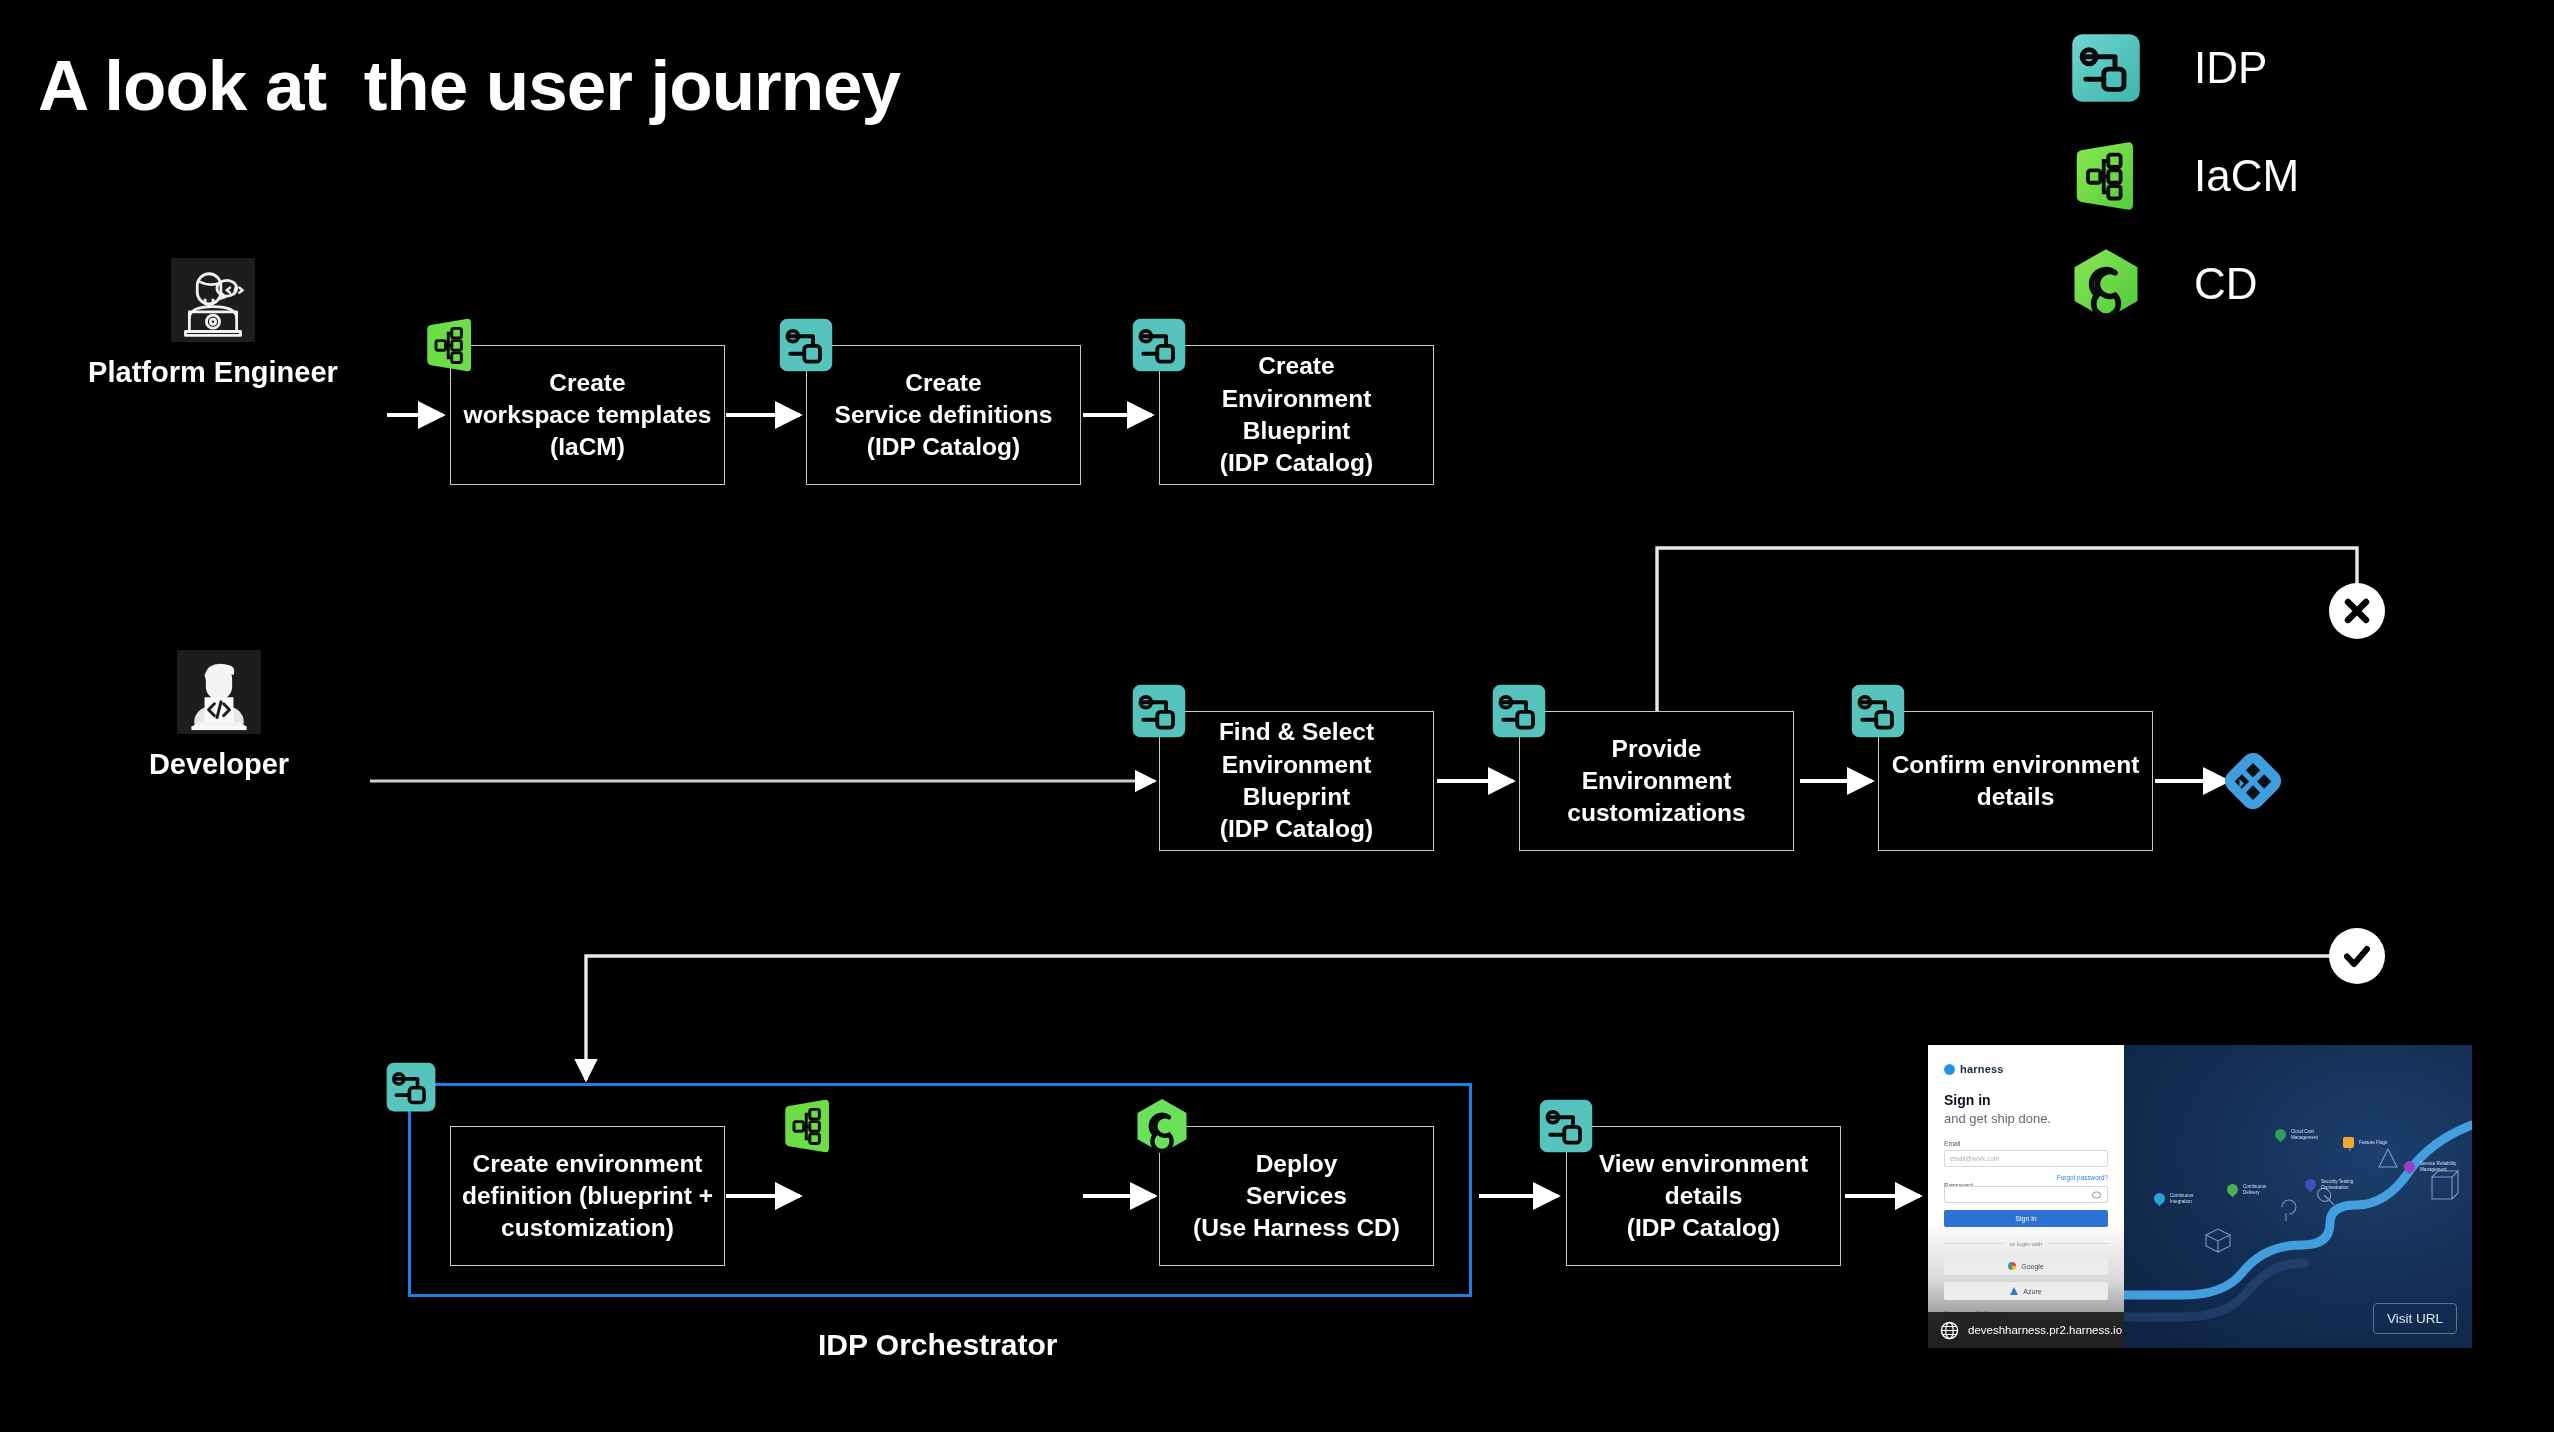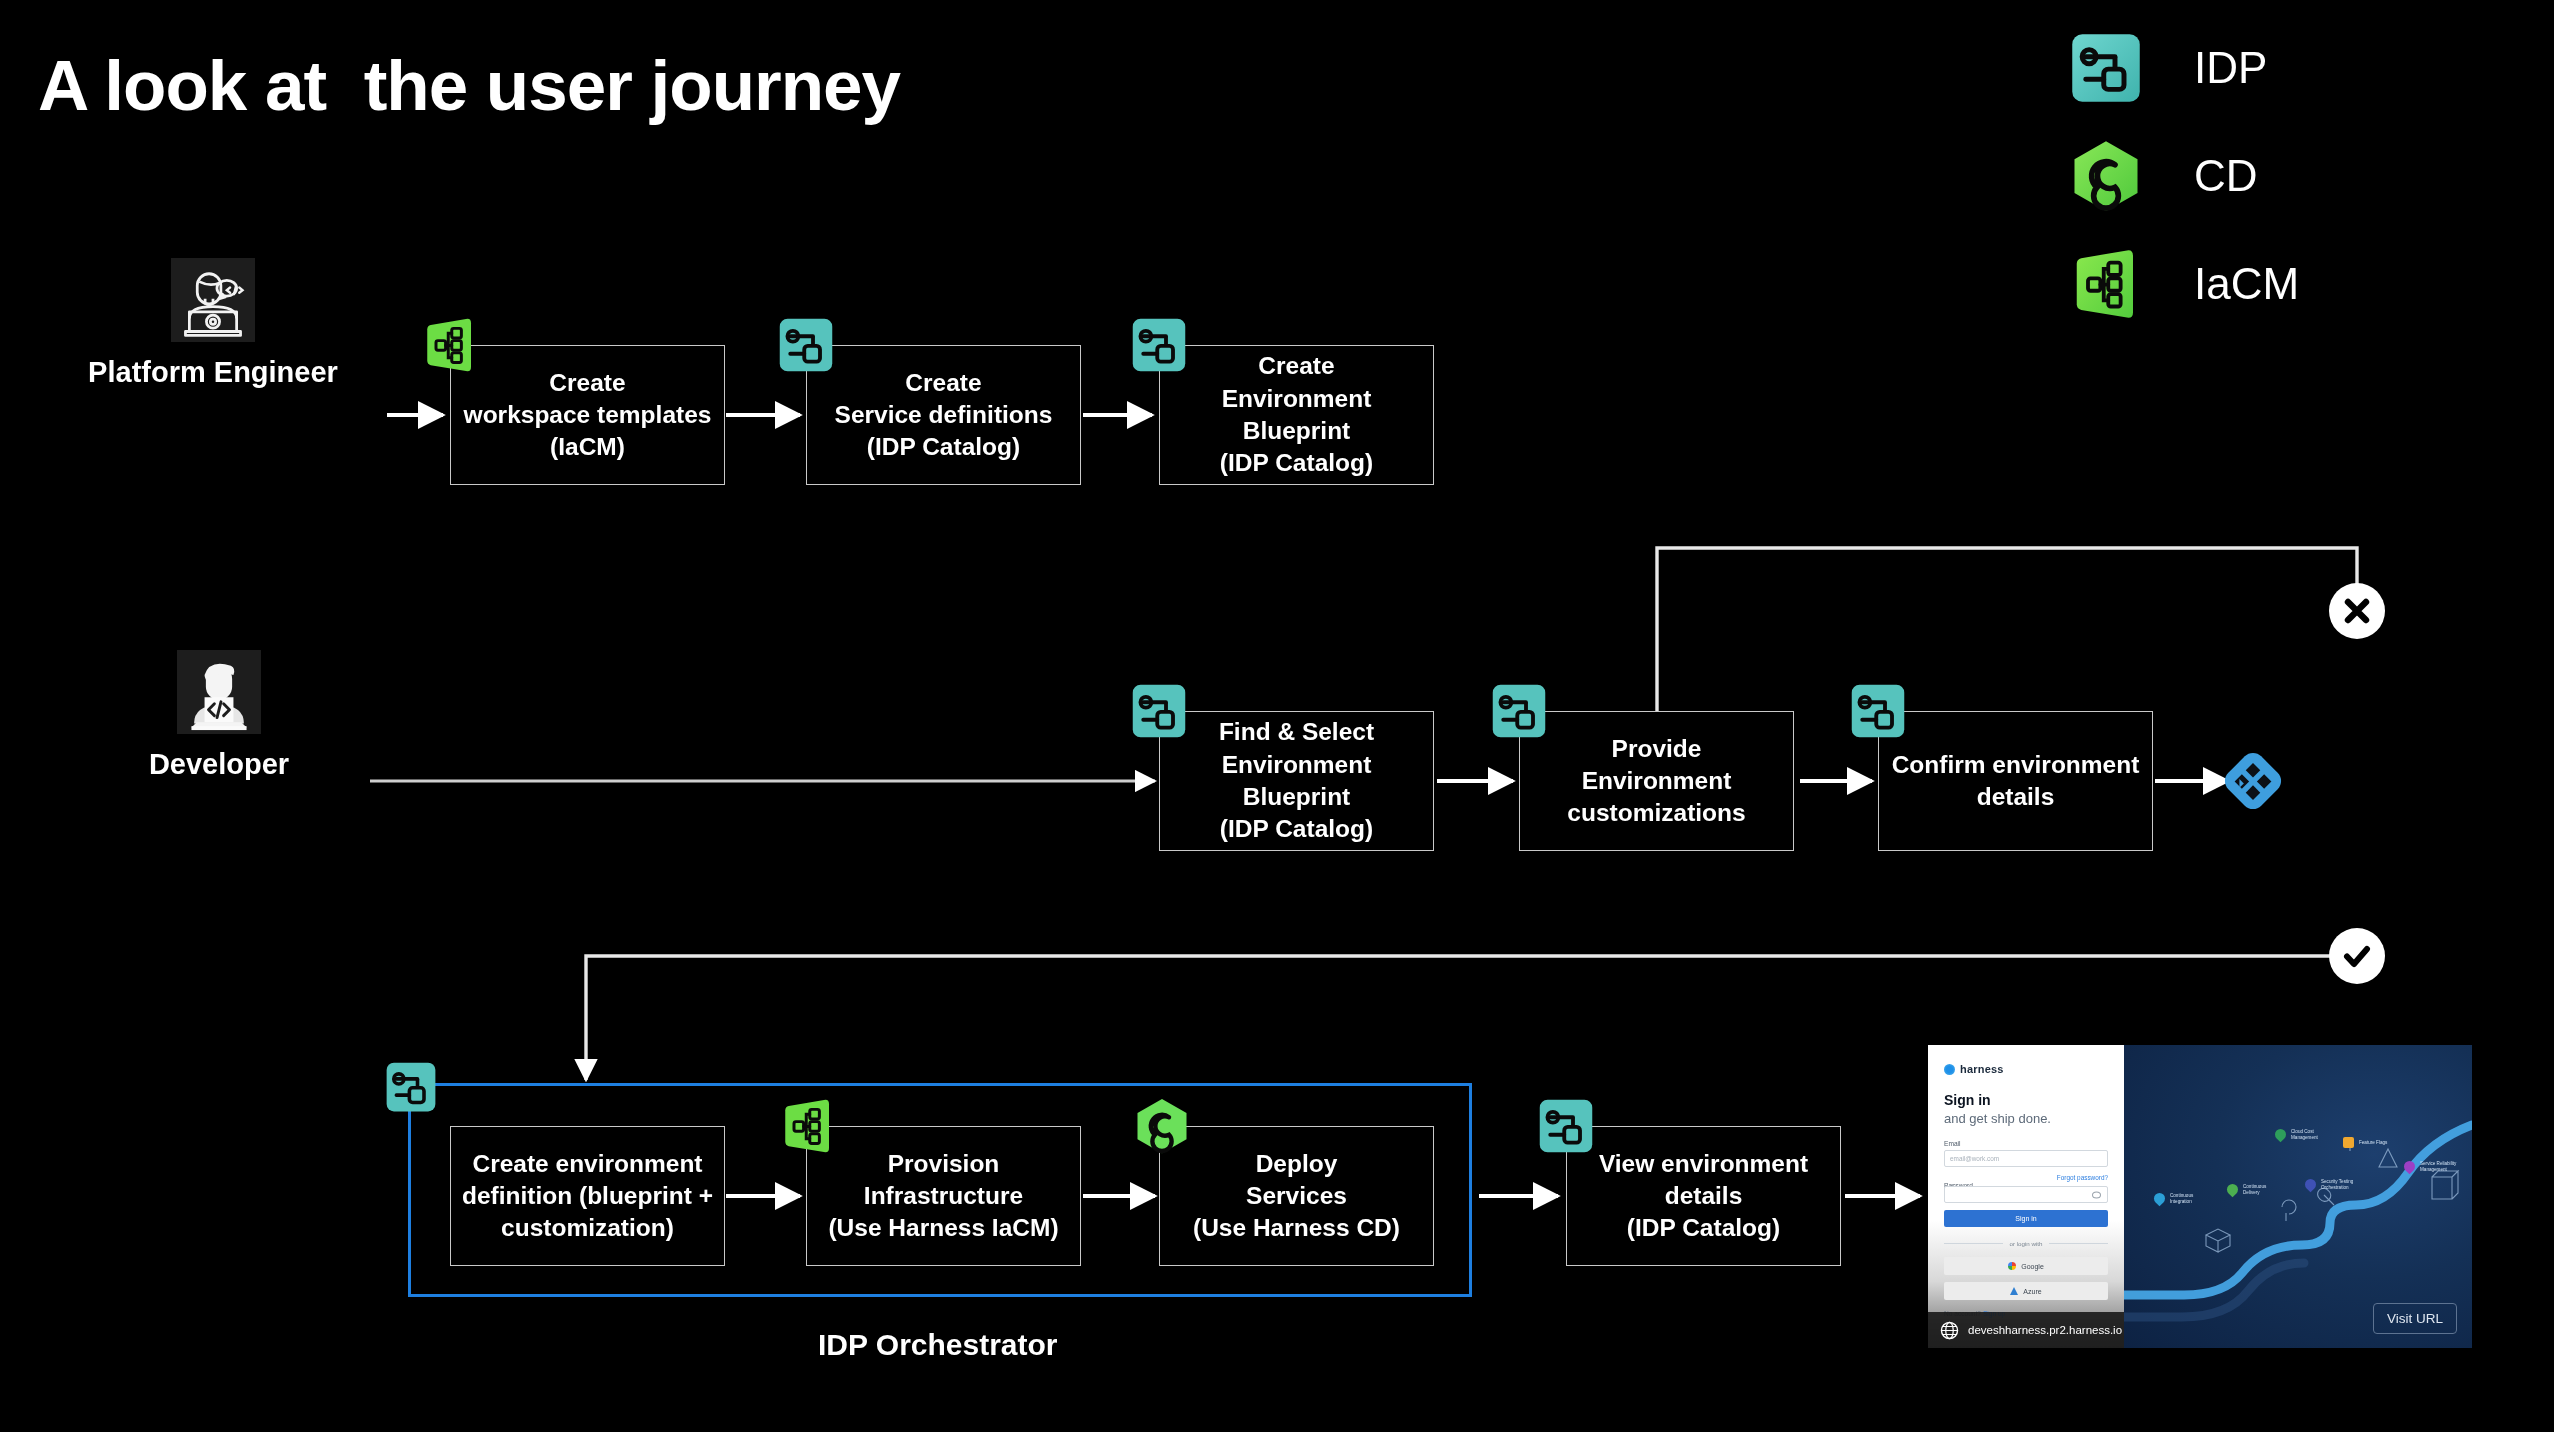--- a/index.html
+++ b/index.html
@@ -147,49 +147,49 @@
           <rect x="30" y="33" width="18" height="18" rx="4" fill="none" stroke="#0a0a0a" stroke-width="4.4"></rect>
           <path d="M40 22 V33" stroke="#0a0a0a" stroke-width="4.4"></path>
         </svg>
       </span>
       <span class="lg-lb">IDP</span>
     </div>
     <div class="lg-row">
       <span class="lg-ic ic">
         <svg viewBox="0 0 64 64">
           <defs>
-              <linearGradient id="gcd" x1="0" y1="0" x2="1" y2="1">
-            <stop offset="0" stop-color="#89e757"></stop>
-                <stop offset="1" stop-color="#4fc93c"></stop>
-              </linearGradient>
-            </defs>
-          <path d="M32 1 L60 17 L60 47 L32 63 L4 47 L4 17 Z" fill="url(#gcd)"></path>
-          <path d="M40 22 a11 11 0 1 0 0 20 a11 11 0 1 1 -16 0 a11 11 0 1 1 16 -20" fill="none" stroke="#0a0a0a" stroke-width="5" stroke-linecap="round"></path>
-        </svg>
-      </span>
-      <span class="lg-lb">CD</span>
-    </div>
-    <div class="lg-row">
-      <span class="lg-ic ic">
-        <svg viewBox="0 0 64 64">
-          <defs>
               <linearGradient id="giac" x1="0" y1="0" x2="1" y2="1">
             <stop offset="0" stop-color="#8ae84d"></stop>
                 <stop offset="1" stop-color="#53cc3d"></stop>
               </linearGradient>
             </defs>
           <path d="M10 9 L52 2 Q56 2 56 7 L56 57 Q56 62 52 62 L10 55 Q6 54 6 50 L6 14 Q6 10 10 9 Z" fill="url(#giac)"></path>
           <rect x="34" y="13" width="11" height="11" rx="2.2" fill="none" stroke="#0a0a0a" stroke-width="3.4"></rect>
           <rect x="34" y="27" width="11" height="11" rx="2.2" fill="none" stroke="#0a0a0a" stroke-width="3.4"></rect>
           <rect x="34" y="41" width="11" height="11" rx="2.2" fill="none" stroke="#0a0a0a" stroke-width="3.4"></rect>
           <rect x="16" y="27" width="11" height="11" rx="2.2" fill="none" stroke="#0a0a0a" stroke-width="3.4"></rect>
           <path d="M27 32.5 H34 M30 32.5 V18.5 Q30 18.5 34 18.5 M30 32.5 V46.5 Q30 46.5 34 46.5" fill="none" stroke="#0a0a0a" stroke-width="3.4" stroke-linecap="round"></path>
         </svg>
       </span>
       <span class="lg-lb">IaCM</span>
+    </div>
+    <div class="lg-row">
+      <span class="lg-ic ic">
+        <svg viewBox="0 0 64 64">
+          <defs>
+              <linearGradient id="gcd" x1="0" y1="0" x2="1" y2="1">
+            <stop offset="0" stop-color="#89e757"></stop>
+                <stop offset="1" stop-color="#4fc93c"></stop>
+              </linearGradient>
+            </defs>
+          <path d="M32 1 L60 17 L60 47 L32 63 L4 47 L4 17 Z" fill="url(#gcd)"></path>
+          <path d="M40 22 a11 11 0 1 0 0 20 a11 11 0 1 1 -16 0 a11 11 0 1 1 16 -20" fill="none" stroke="#0a0a0a" stroke-width="5" stroke-linecap="round"></path>
+        </svg>
+      </span>
+      <span class="lg-lb">CD</span>
     </div>
   </div>
 
   <div class="persona" style="left:171px;top:258px;">
     <span class="pimg ic">
       <svg viewBox="0 0 64 64">
         <rect width="64" height="64" fill="#1d1d1d"></rect>
         <g fill="none" stroke="#f2f2f2" stroke-width="2.1" stroke-linejoin="round">
           <path d="M20 21 a9 9 0 0 1 18 0 v5 a9 9 0 0 1 -18 0 z"></path>
           <path d="M21.5 18 q8 4 15.5 1"></path>
@@ -358,25 +358,20 @@
       </svg>
   </span>
   <span class="grplab" style="left:818px;top:1328px;">IDP Orchestrator</span>
 
   <div class="box" style="left:450px;top:1126px;width:275px;height:140px;">
     <span class="btxt">Create environment
 definition (blueprint +
 customization)</span>
   </div>
 
-  <div class="box" style="left:806px;top:1126px;width:275px;height:140px;">
-    <span class="btxt">Provision
-Infrastructure
-(Use Harness IaCM)</span>
-  </div>
   <span class="boxic ic" style="left:780px;top:1098px;">
     <svg viewBox="0 0 64 64">
         <path d="M10 9 L52 2 Q56 2 56 7 L56 57 Q56 62 52 62 L10 55 Q6 54 6 50 L6 14 Q6 10 10 9 Z" fill="#6cdd44"></path>
     <rect x="34" y="13" width="11" height="11" rx="2.2" fill="none" stroke="#0a0a0a" stroke-width="3.4"></rect>
     <rect x="34" y="27" width="11" height="11" rx="2.2" fill="none" stroke="#0a0a0a" stroke-width="3.4"></rect>
     <rect x="34" y="41" width="11" height="11" rx="2.2" fill="none" stroke="#0a0a0a" stroke-width="3.4"></rect>
     <rect x="16" y="27" width="11" height="11" rx="2.2" fill="none" stroke="#0a0a0a" stroke-width="3.4"></rect>
     <path d="M27 32.5 H34 M30 32.5 V18.5 H34 M30 32.5 V46.5 H34" fill="none" stroke="#0a0a0a" stroke-width="3.4" stroke-linecap="round"></path>
       </svg>
   </span>

